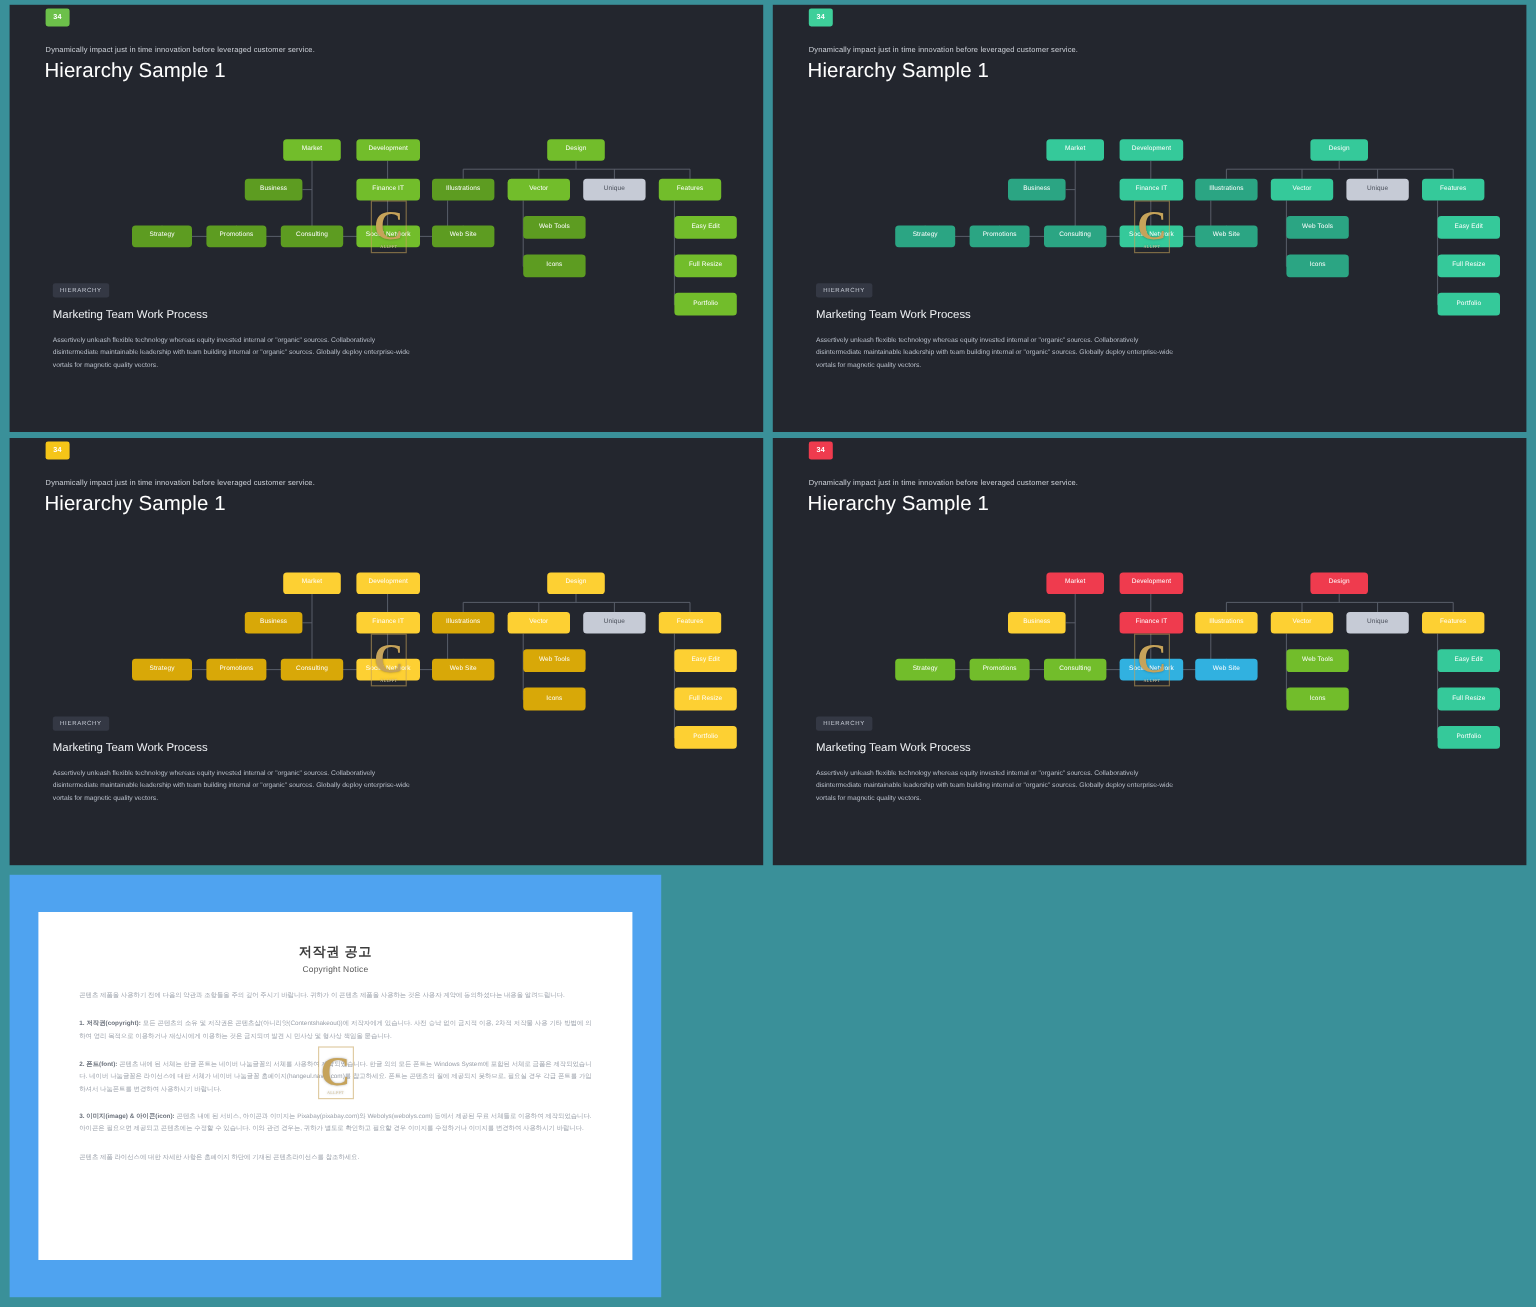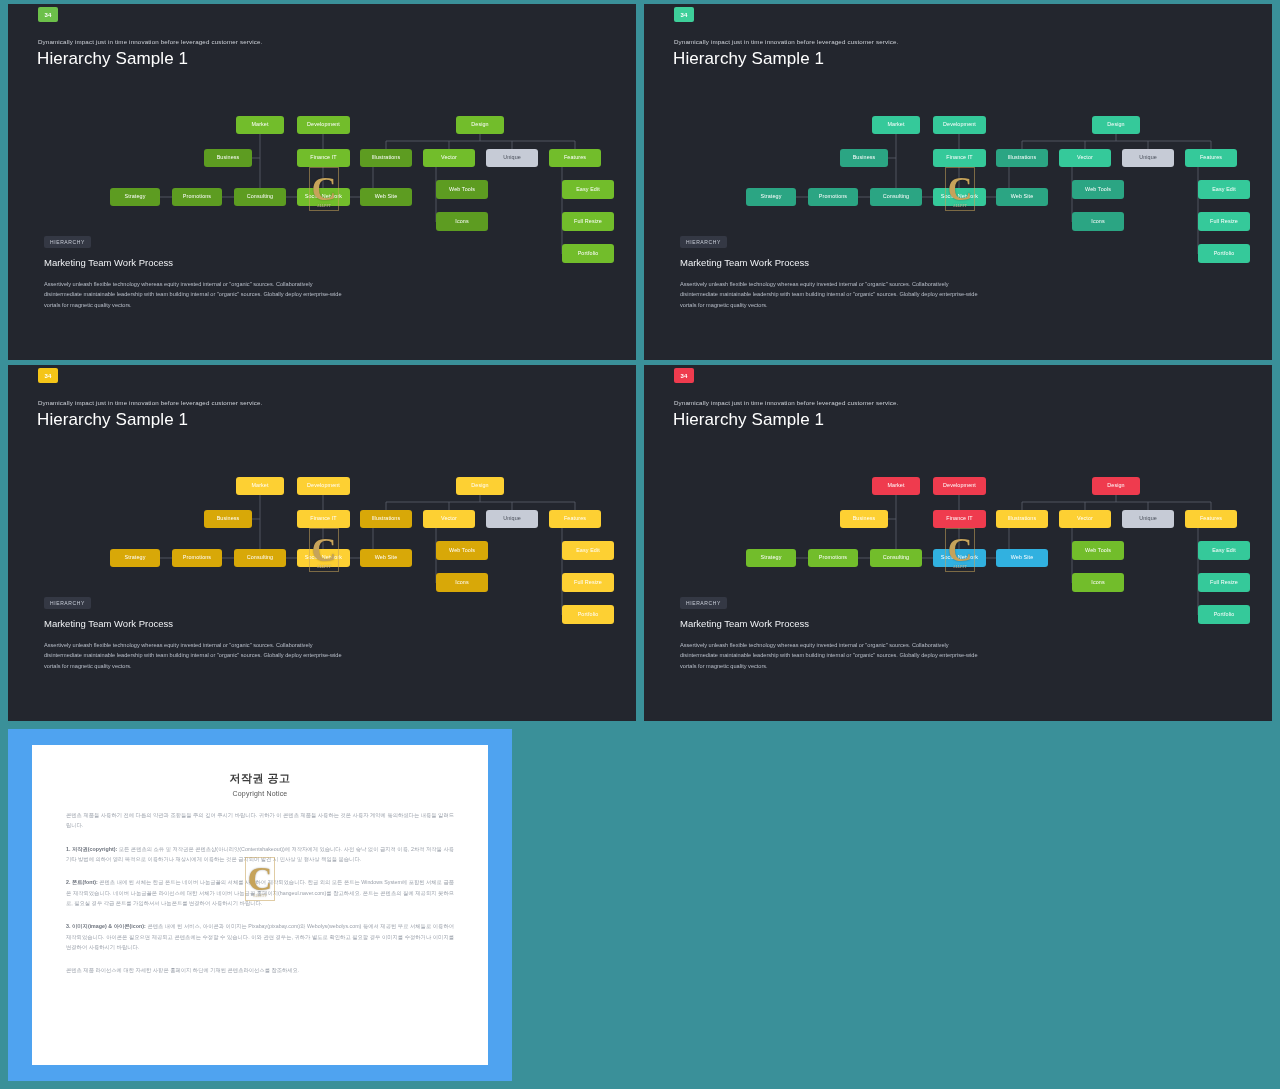--- a/index.html
+++ b/index.html
@@ -94,23 +94,23 @@
   }
   .wm .wmsub {
     position: absolute; bottom: 3px; left: 0; right: 0;
     text-align: center; font-size: 3.5px; font-weight: normal;
     color: #d8c9a4; letter-spacing: .2px;
   }
 
   
   .docwrap {
     position: absolute; left: 8px; top: 729px;
-    width: 504px; height: 352px;
+    width: 543px; height: 352px;
     background: #4fa3f0;
-    padding: 16px 24px;
+    padding: 31px 24px;
   }
   .docpage {
     width: 100%; height: 100%;
     background: #ffffff;
     padding: 26px 34px;
     position: relative;
     overflow: hidden;
   }
   .doc-title-ko {
     text-align: center; font-size: 11px; font-weight: bold;

